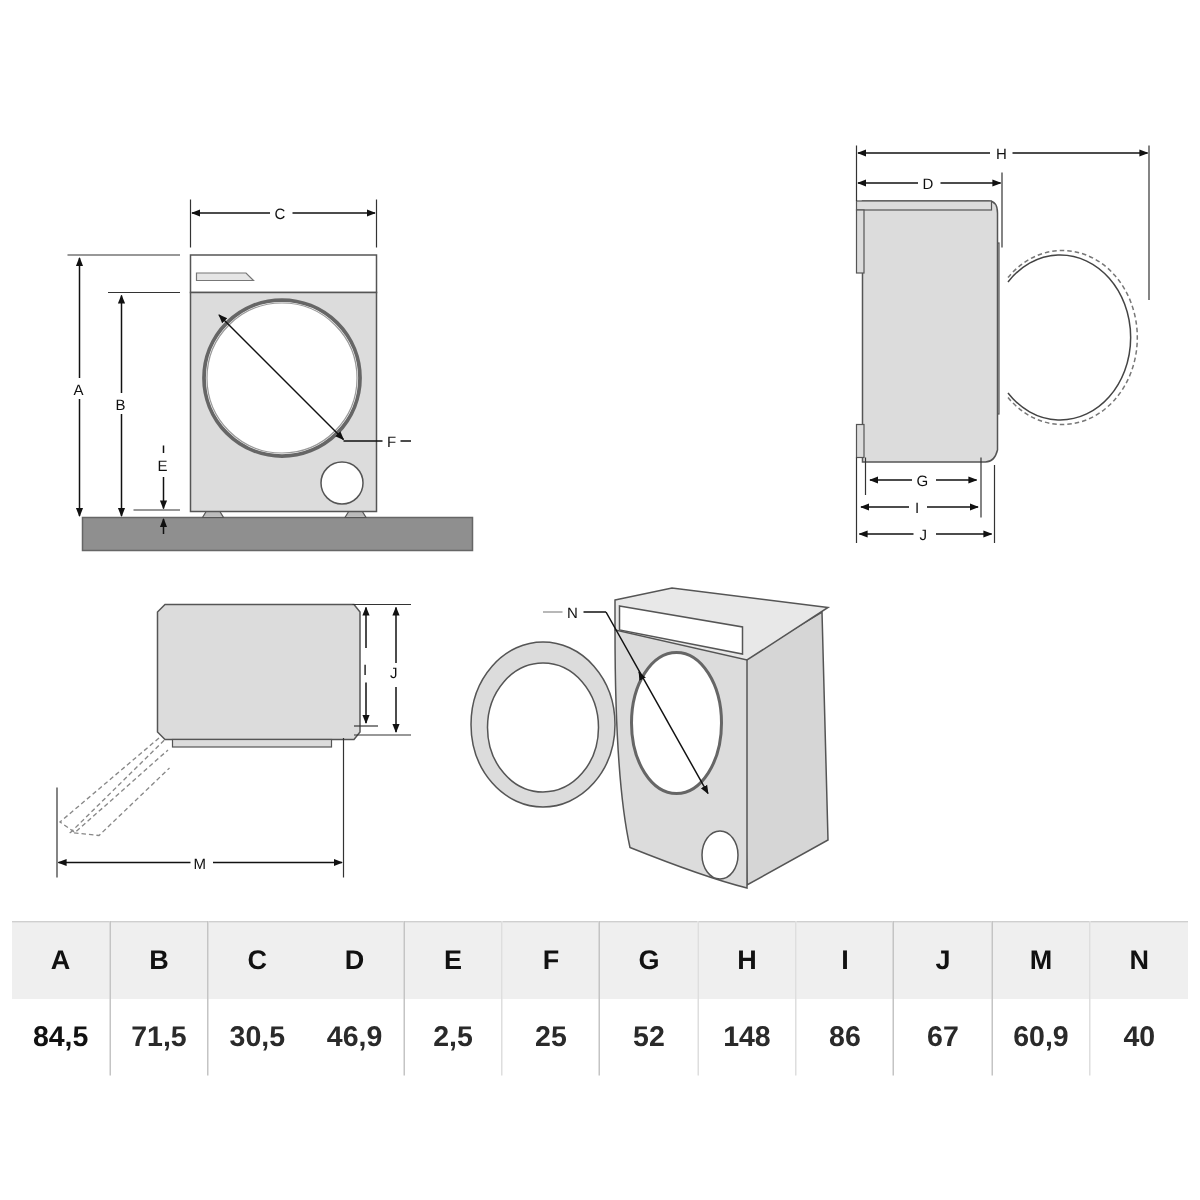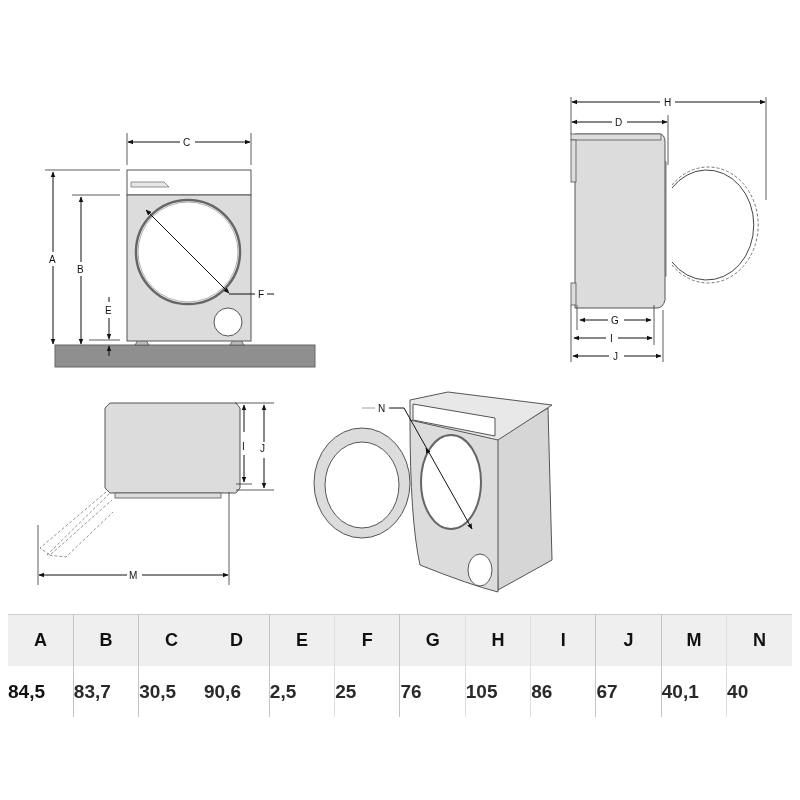--- a/index.html
+++ b/index.html
@@ -1,21 +1,21 @@
 <!DOCTYPE html>
 <html><head>
 <meta charset="utf-8">
 <style>
   html, body { margin:0; padding:0; background:#ffffff; }
   body { width:800px; height:800px; position:relative; overflow:hidden; font-family:"Liberation Sans", sans-serif; }
   #drawing { position:absolute; left:0; top:0; width:800px; height:600px; }
   .dim-label { font-family:"Liberation Sans", sans-serif; font-size:10px; fill:#111; }
   #dims-table { position:absolute; left:8px; top:614px; width:784px; border-collapse:collapse; table-layout:fixed; }
   #dims-table th { background:#efefef; height:51px; font-size:18px; font-weight:bold; color:#111; text-align:center; border-left:1px solid #dedede; padding:0; }
-  #dims-table td { background:#ffffff; height:51px; font-size:19px; font-weight:bold; color:#2a2a2a; border-left:1px solid #dedede; padding:0; }
+  #dims-table td { background:#ffffff; height:51px; font-size:19px; font-weight:bold; color:#2a2a2a; text-align:center; border-left:1px solid #dedede; padding:0; }
   #dims-table tr th:first-child, #dims-table tr td:first-child { border-left:none; }
   #dims-table thead tr { border-top:1px solid #cfcfcf; }
   #dims-table .sep { border-left:1px solid #c4c4c4; }
 </style>
 </head>
 <body>
 
 <svg id="drawing" viewBox="0 0 800 600" xmlns="http://www.w3.org/2000/svg">
   <defs>
     <marker id="arr" viewBox="0 0 10 10" refX="9" refY="5" markerWidth="6" markerHeight="6" orient="auto-start-reverse">
@@ -171,26 +171,26 @@
       <th>H</th>
       <th>I</th>
       <th class="sep">J</th>
       <th class="sep">M</th>
       <th>N</th>
     </tr>
   </thead>
   <tbody>
     <tr>
       <td style="color:#111">84,5</td>
-      <td class="sep">83,7</td>
+      <td class="sep">71,5</td>
       <td class="sep">30,5</td>
-      <td style="border-left:none">90,6</td>
+      <td style="border-left:none">46,9</td>
       <td class="sep">2,5</td>
       <td>25</td>
-      <td class="sep">76</td>
-      <td>105</td>
+      <td class="sep">52</td>
+      <td>148</td>
       <td>86</td>
       <td class="sep">67</td>
-      <td class="sep">40,1</td>
+      <td class="sep">60,9</td>
       <td>40</td>
     </tr>
   </tbody>
 </table>
 
 </body></html>

